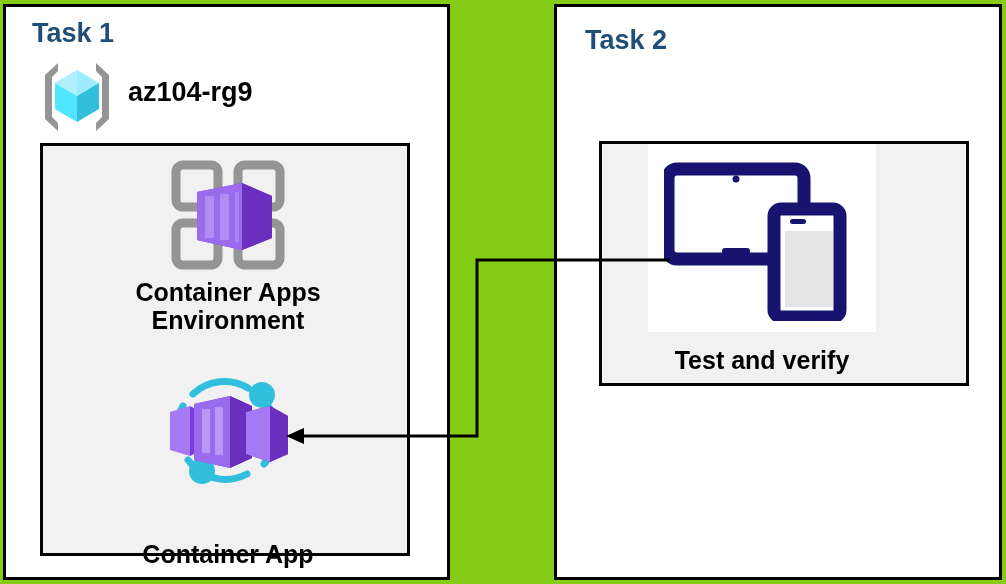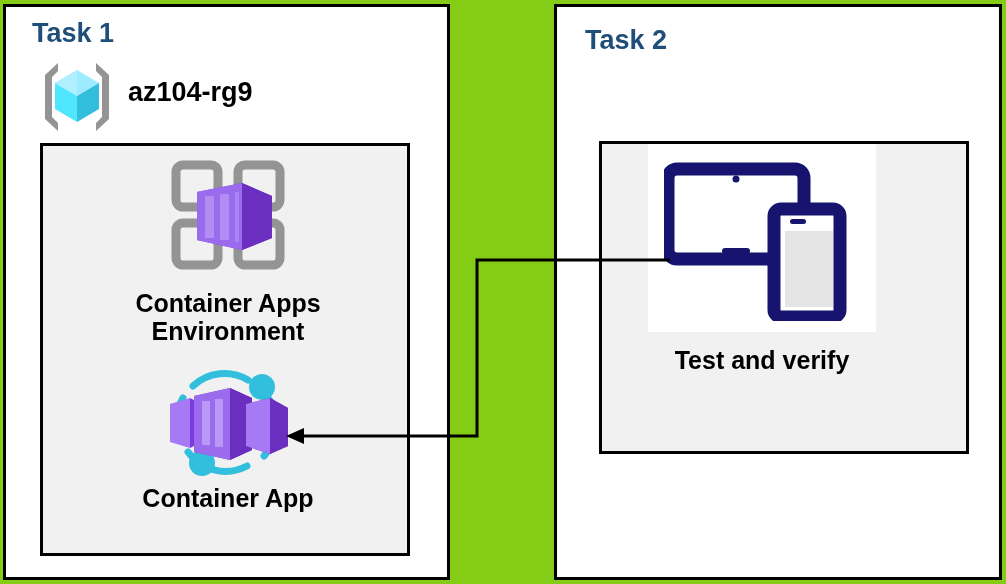--- a/index.html
+++ b/index.html
@@ -18,32 +18,32 @@
 
   
   #rg-header{position:absolute;left:36px;top:58px;width:300px;height:78px;}
   #rg-icon{position:absolute;left:0px;top:2px;width:82px;height:74px;}
   #rg-name{position:absolute;left:92px;top:21px;font-size:27px;font-weight:bold;color:#000000;
            white-space:nowrap;line-height:1;}
 
   
   .inner-box{position:absolute;background:#f1f1f1;border:3px solid #000000;box-sizing:border-box;}
   #cae-box{left:40px;top:143px;width:370px;height:413px;}
-  #tv-box{left:599px;top:141px;width:370px;height:313px;}
+  #tv-box{left:599px;top:141px;width:370px;height:245px;}
 
   
   .node{position:absolute;display:flex;flex-direction:column;align-items:center;}
   .node-label{font-size:25px;font-weight:bold;color:#000000;text-align:center;line-height:1.12;
               white-space:pre-line;}
 
   #cae-node{left:60px;top:12px;width:250px;}
   #cae-icon{width:118px;height:114px;}
-  #cae-node .node-label{margin-top:17px;}
+  #cae-node .node-label{margin-top:6px;}
 
-  #capp-node{left:60px;top:222px;width:250px;}
+  #capp-node{left:60px;top:230px;width:250px;gap:48px;}
   #capp-icon{width:152px;height:110px;}
   #capp-node .node-label{margin-top:6px;}
 
   #tv-node{left:25px;top:15px;width:320px;display:flex;flex-direction:column;align-items:center;}
   #tv-white{width:228px;height:188px;background:#ffffff;display:flex;align-items:center;justify-content:center;}
   #tv-icon{width:196px;height:166px;}
   #tv-node .node-label{margin-top:14px;}
 
   
   #connector{position:absolute;left:0;top:0;width:1006px;height:584px;pointer-events:none;}

